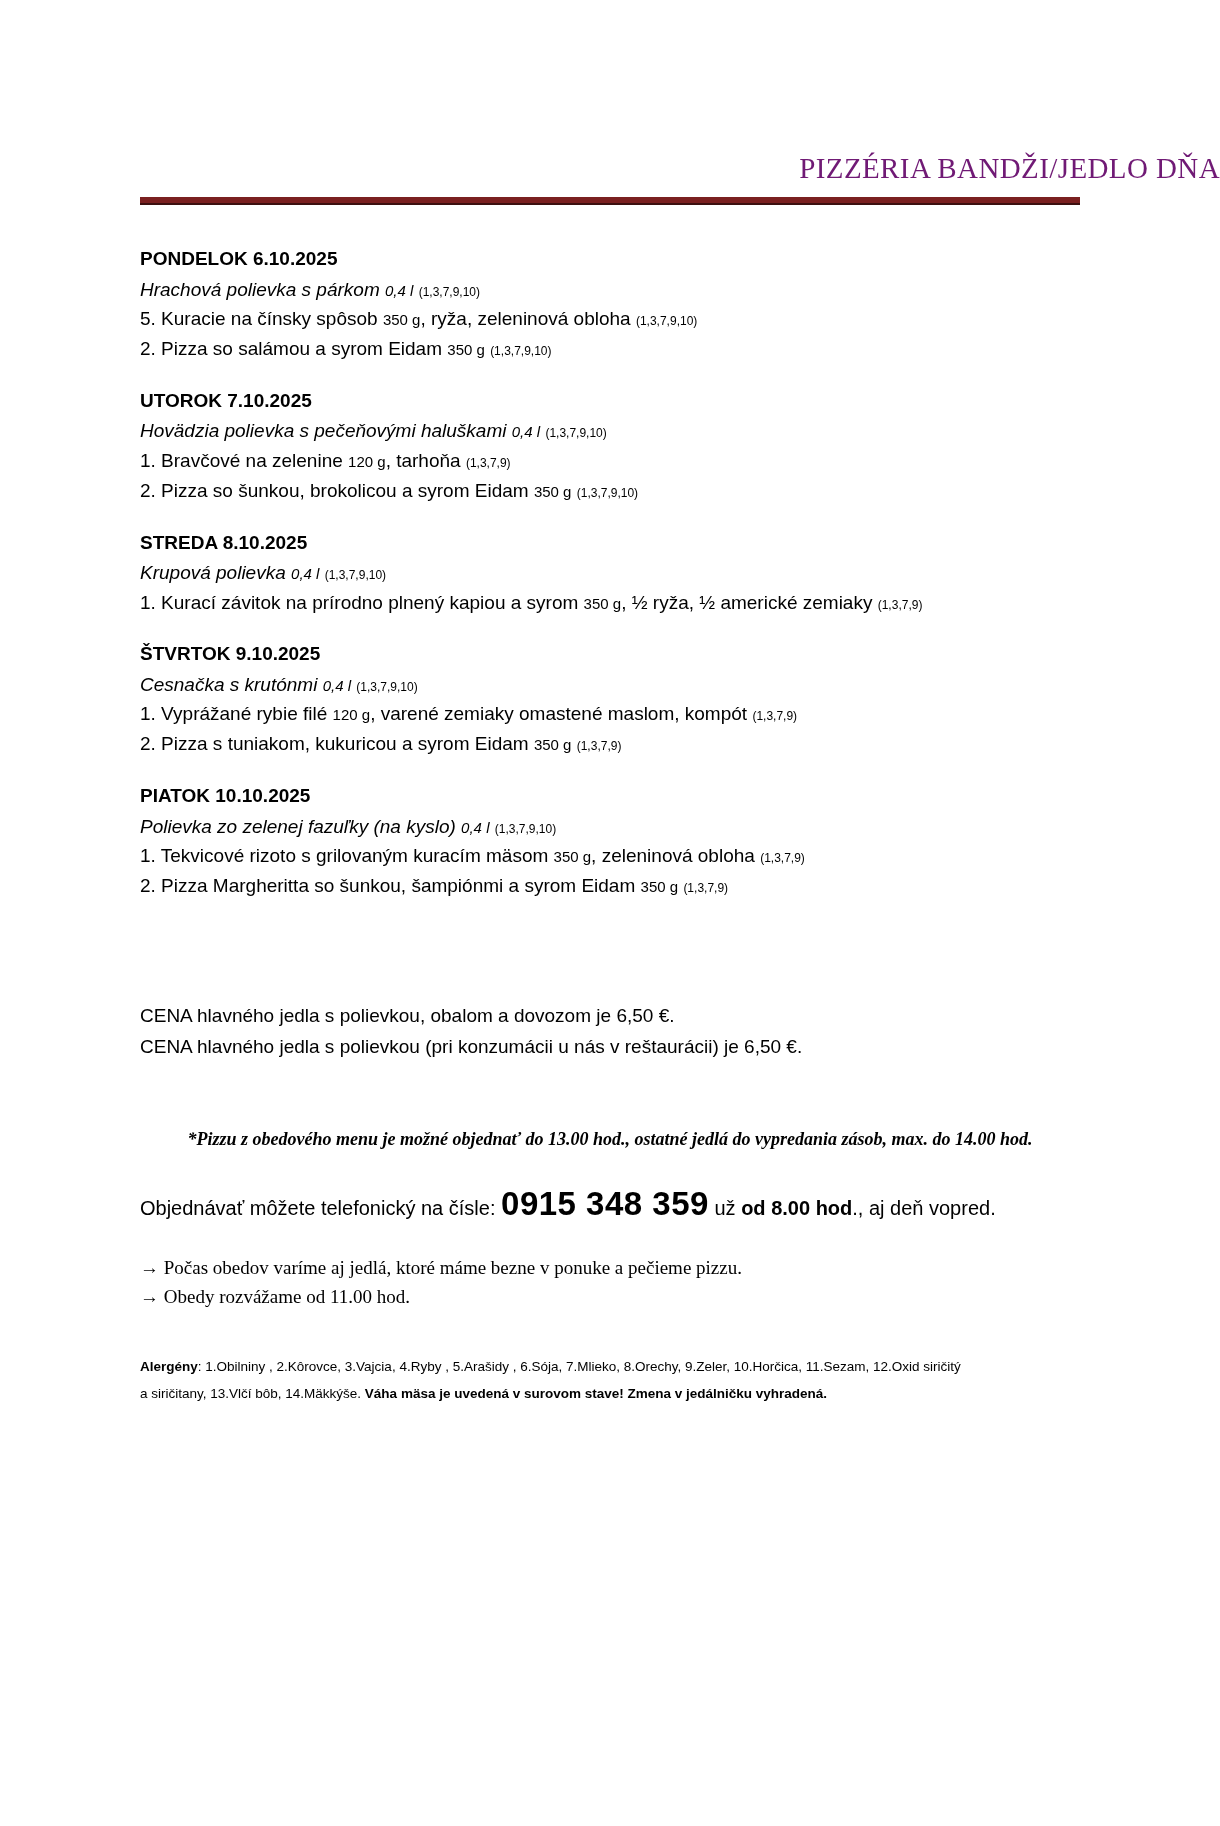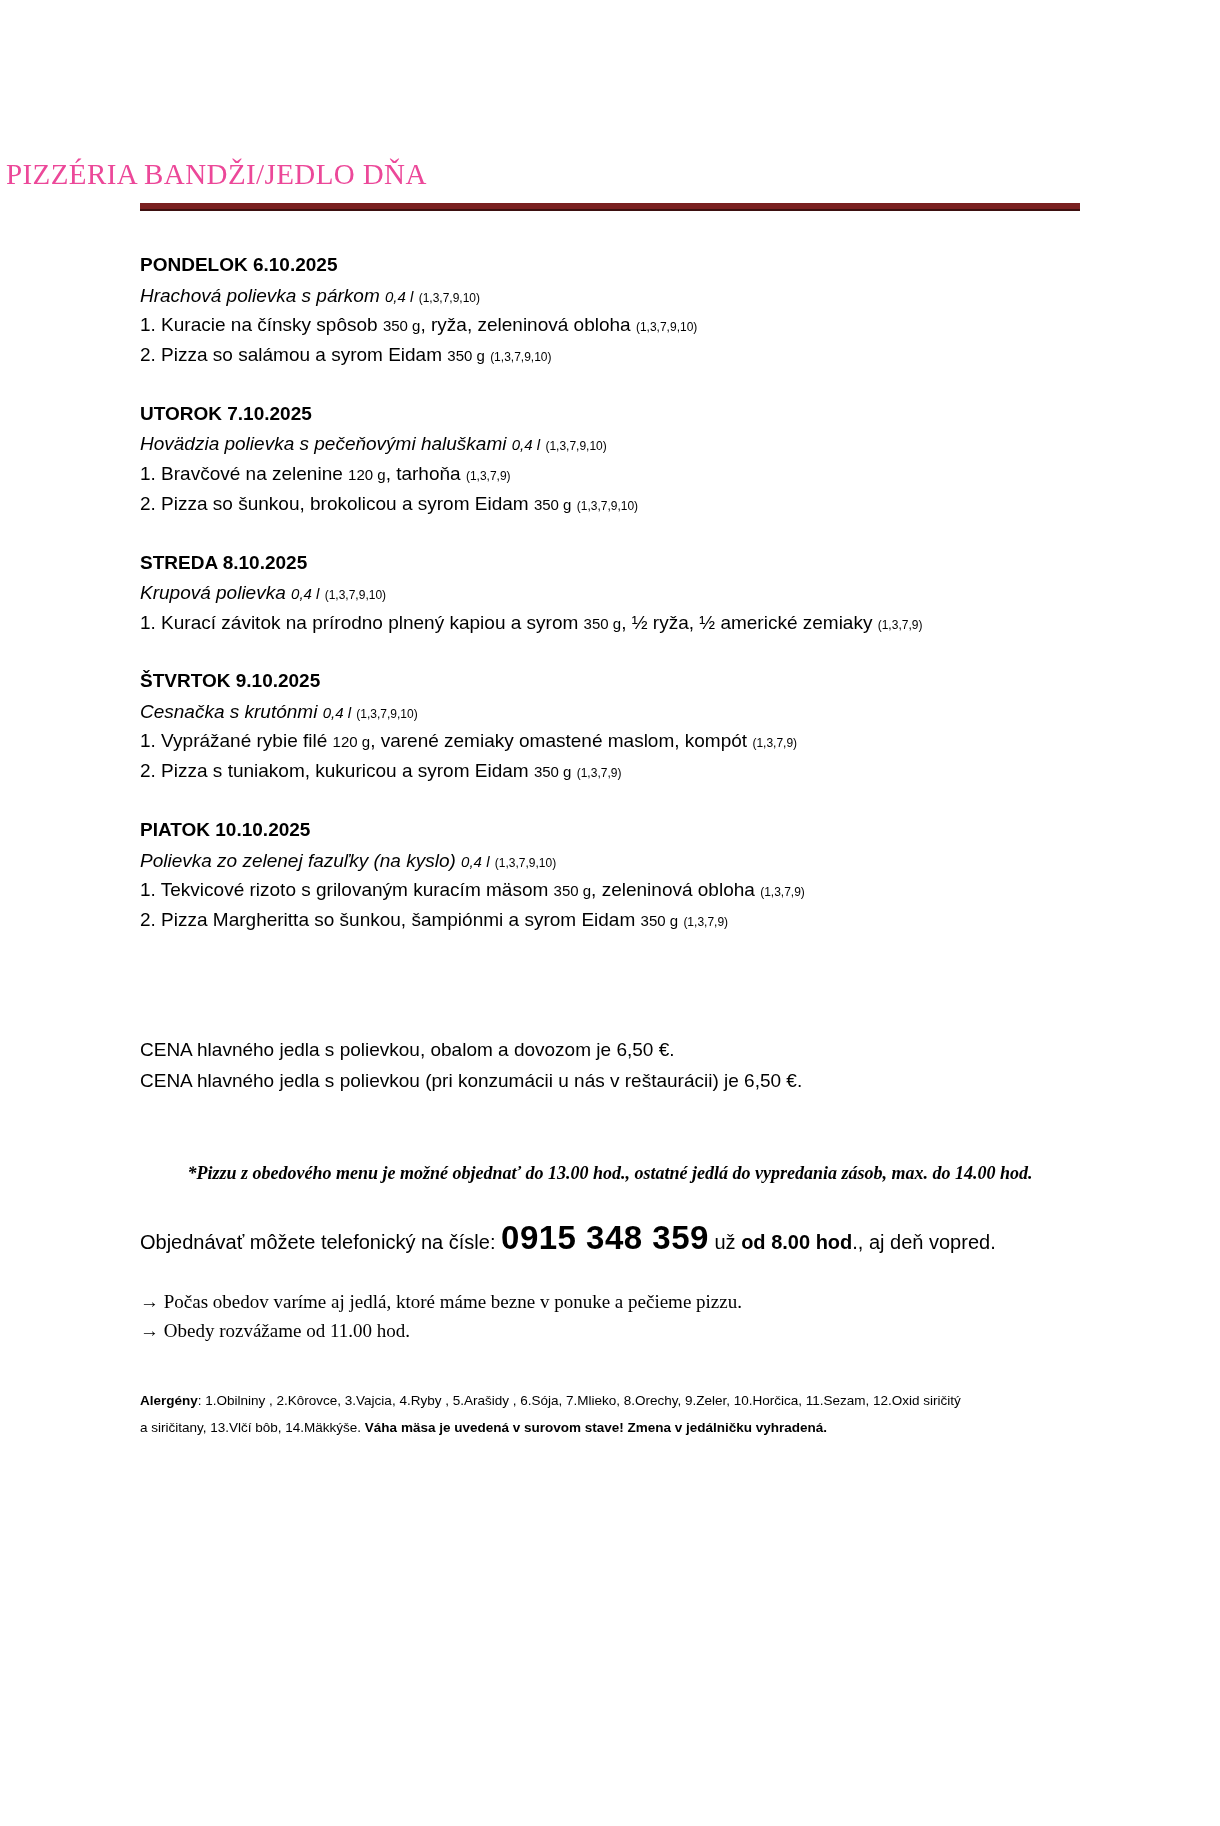--- a/index.html
+++ b/index.html
@@ -16,42 +16,42 @@
     overflow: hidden;
   }
   .page {
     position: absolute;
     left: 0; top: 0;
     width: 1220px;
     height: 1826px;
     padding: 0;
   }
   .doc-title {
-    text-align: left;
+    text-align: right;
     font-family: "Liberation Serif", serif;
     font-size: 29px;
     letter-spacing: 0.4px;
-    margin: 6px;
+    margin: 0;
     padding-top: 152px;
     font-weight: 400;
-    color: #ec4899;
+    color: #701a75;
   }
   .title-rule {
     margin: 12px 140px 0 140px;
     border: none;
     border-top: 4px solid #7a2020;
     border-bottom: 2px solid #3d1010;
     height: 2px;
     background: #7a2020;
   }
   .content {
     margin: 0 140px 0 140px;
   }
   .day-block {
-    margin-top: 30px;
+    margin-top: 23px;
   }
   .day-block:first-of-type {
     margin-top: 40px;
   }
   .day-head {
     font-weight: bold;
     font-size: 19px;
     line-height: 1.5;
     margin-bottom: 2px;
   }
@@ -124,21 +124,21 @@
   <div class="content">
 
     <div class="day-block">
       <div class="day-head">PONDELOK  6.10.2025</div>
       <div class="soup">
         <span>Hrachová polievka s párkom</span>
         <span class="small-unit">0,4 l</span>
         <span class="alg" style="font-style:normal">(1,3,7,9,10)</span>
       </div>
       <div class="line">
-        <span>1. Kuracie na čínsky spôsob</span>
+        <span>5. Kuracie na čínsky spôsob</span>
         <span class="small-unit">350 g</span><span>, ryža, zeleninová obloha</span>
         <span class="alg">(1,3,7,9,10)</span>
       </div>
       <div class="line">
         <span>2. Pizza so salámou a syrom Eidam</span>
         <span class="small-unit">350 g</span><span></span>
         <span class="alg">(1,3,7,9,10)</span>
       </div>
     </div>
 

